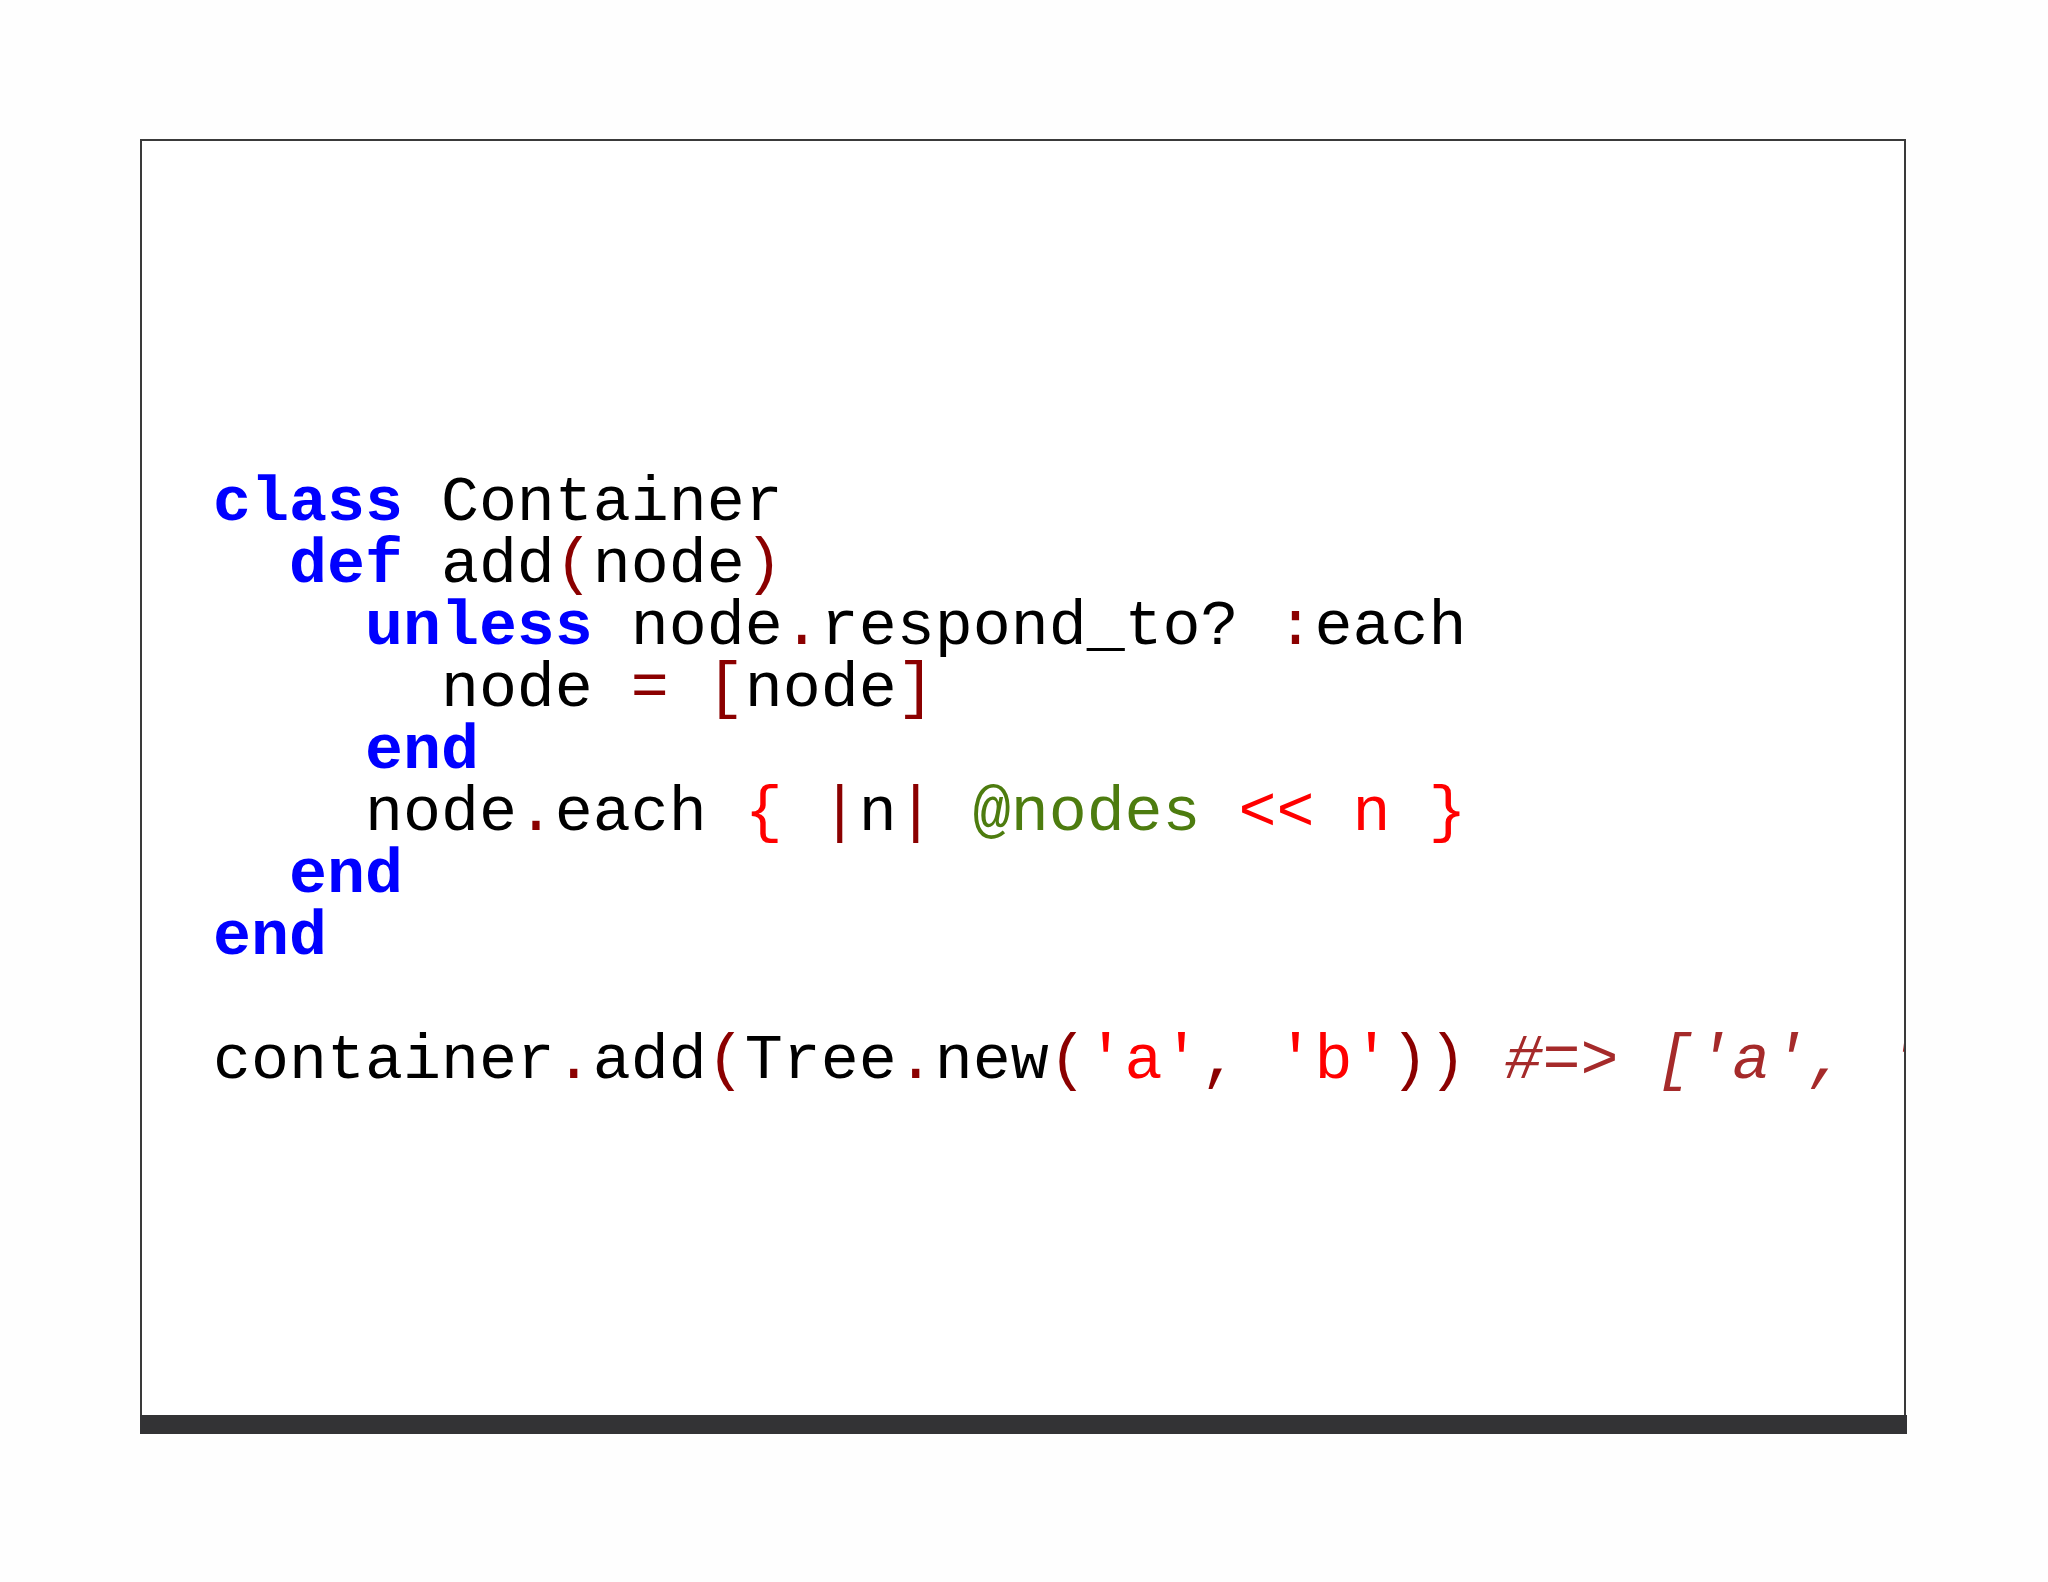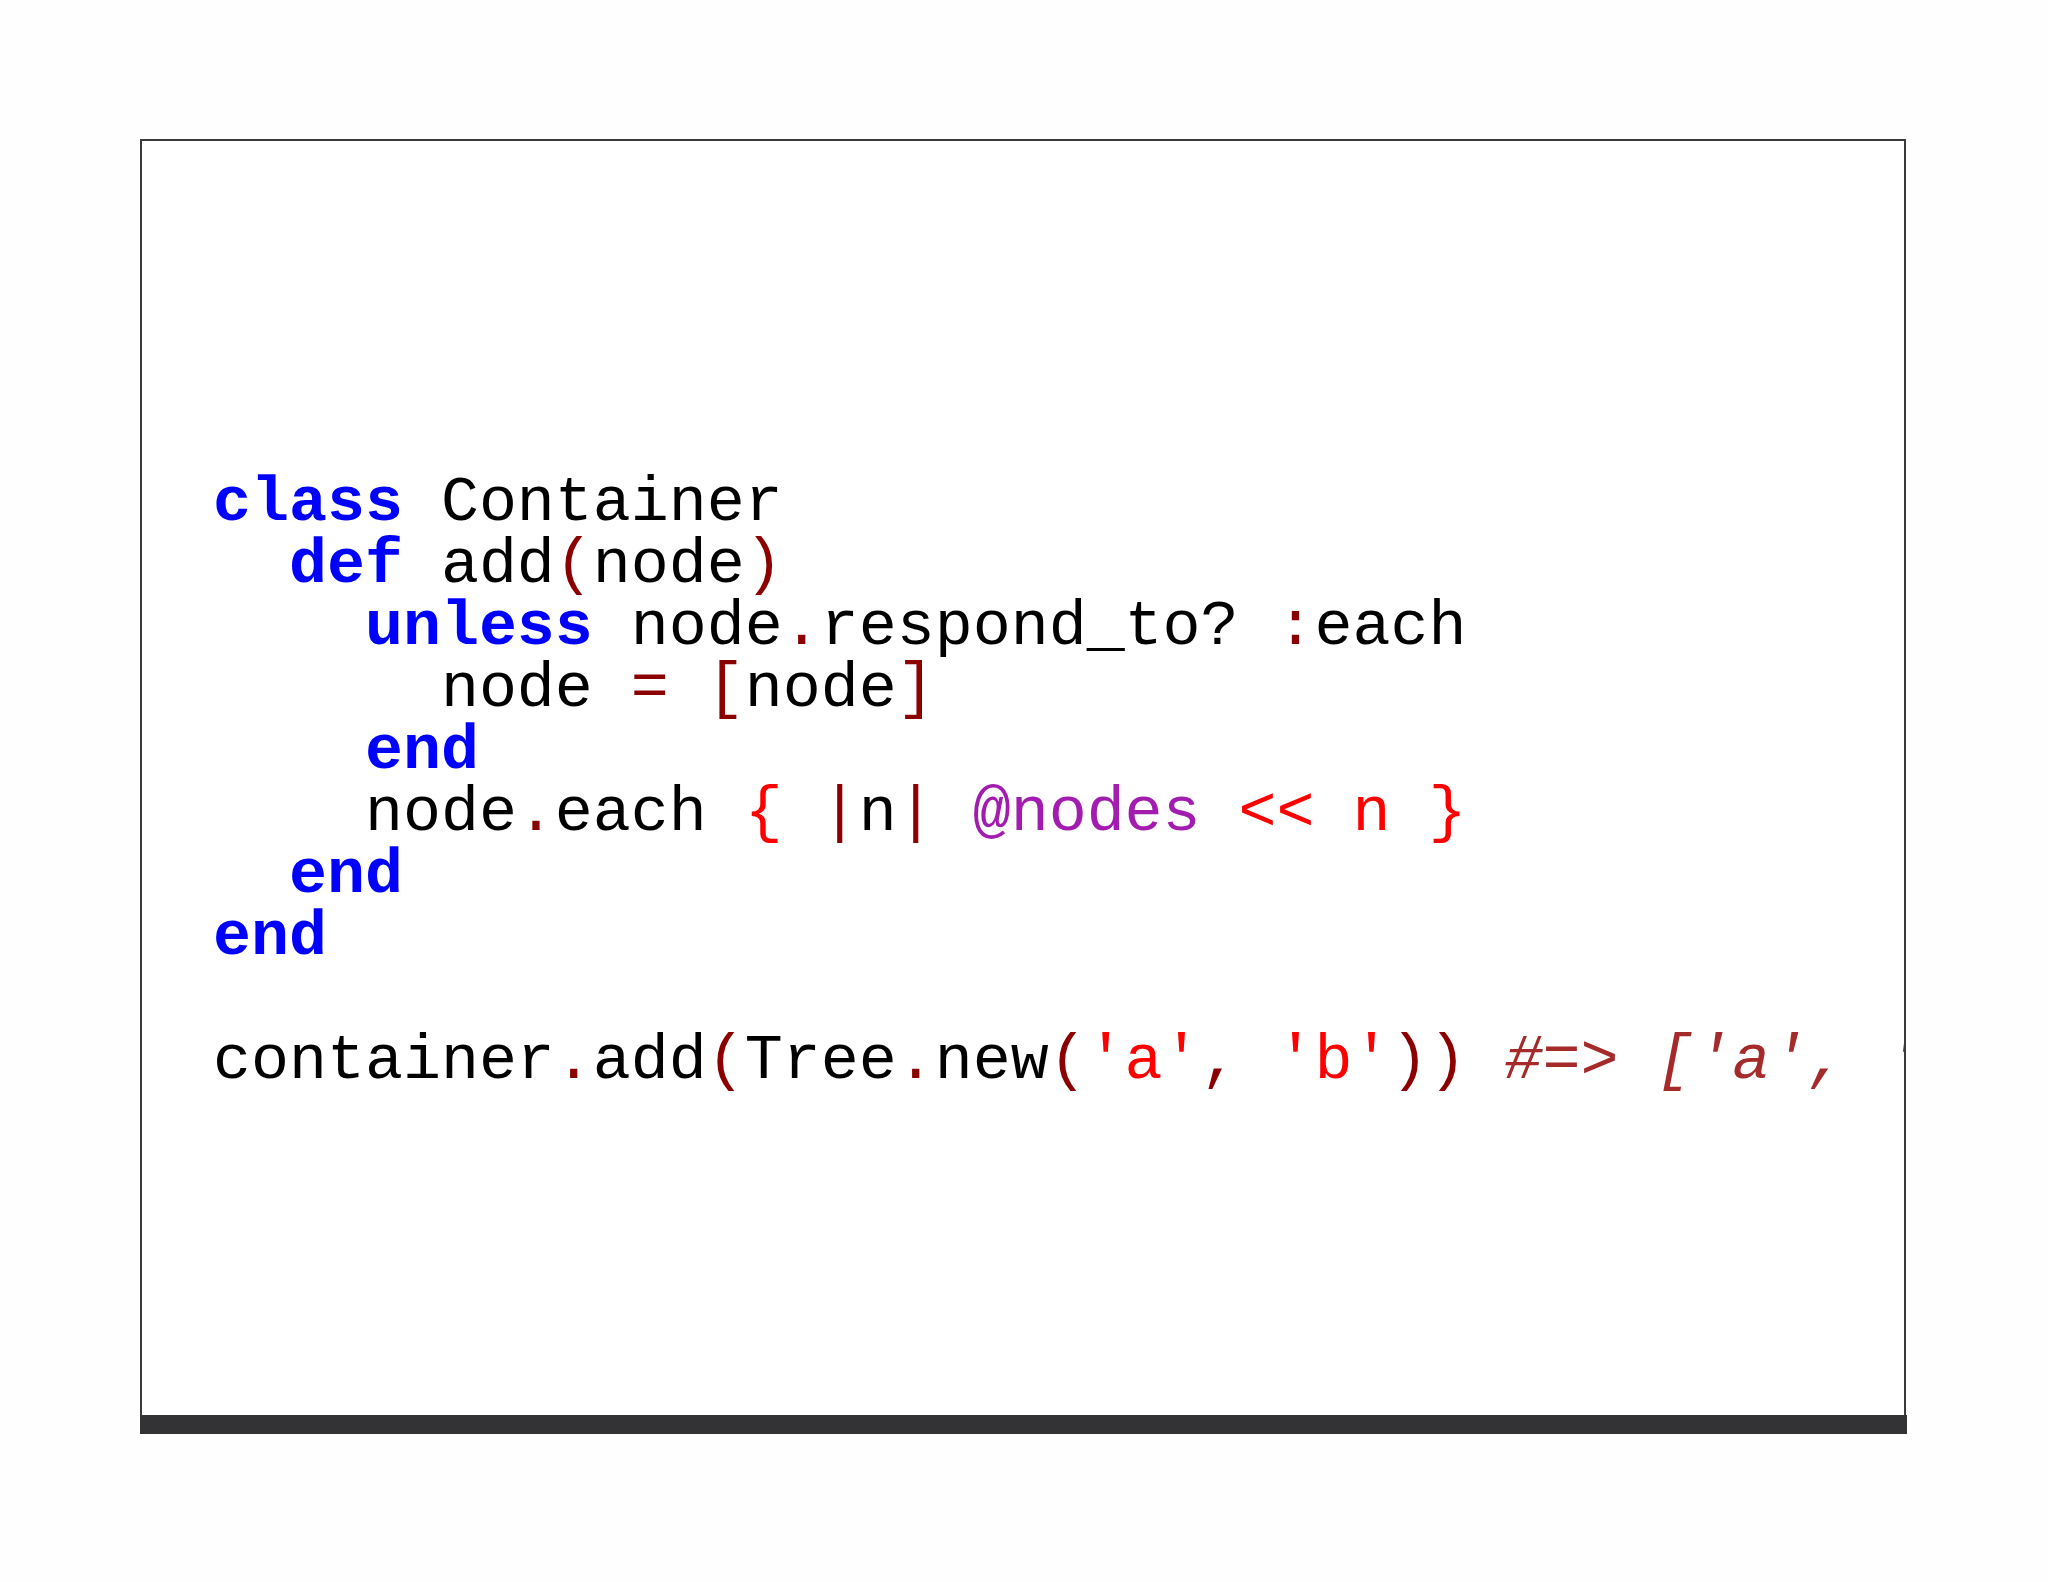--- a/index.html
+++ b/index.html
@@ -16,21 +16,21 @@
     }
     .code {
       position: absolute; left: 71px; top: 331px; margin: 0;
       font-family: "Liberation Mono", "DejaVu Sans Mono", monospace;
       font-size: 63.3px; line-height: 62px; white-space: pre; color: #000000;
     }
     .line { display: block; height: 62px; }
     .kw { color: #0000ff; font-weight: bold; }
     .op { color: #8b0000; }
     .br { color: #ff0000; }
-    .iv { color: #a21caf; }
+    .iv { color: #4d7c0f; }
     .str { color: #ff0000; }
     .cm { color: #a52a2a; font-style: italic; }
   </style>
 </head>
 <body>
 
 <div class="slide">
   <pre class="code" id="code"><span class="line"><span class="kw">class</span><span> Container</span></span><span class="line"><span>  </span><span class="kw">def</span><span> add</span><span class="op">(</span><span>node</span><span class="op">)</span></span><span class="line"><span>    </span><span class="kw">unless</span><span> node</span><span class="op">.</span><span>respond_to? </span><span class="op">:</span><span>each</span></span><span class="line"><span>      node </span><span class="op">=</span><span> </span><span class="op">[</span><span>node</span><span class="op">]</span></span><span class="line"><span>    </span><span class="kw">end</span></span><span class="line"><span>    node</span><span class="op">.</span><span>each </span><span class="br">{</span><span> </span><span class="op">|</span><span>n</span><span class="op">|</span><span> </span><span class="iv">@nodes</span><span> </span><span class="br">&lt;&lt;</span><span> </span><span class="br">n</span><span> </span><span class="br">}</span></span><span class="line"><span>  </span><span class="kw">end</span></span><span class="line"><span class="kw">end</span></span><span class="line"><span></span></span><span class="line"><span>container</span><span class="op">.</span><span>add</span><span class="op">(</span><span>Tree</span><span class="op">.</span><span>new</span><span class="op">(</span><span class="str">'a'</span><span class="op">,</span><span> </span><span class="str">'b'</span><span class="op">))</span><span> </span><span class="cm">#=&gt; ['a', 'b']</span></span></pre>
 </div>
 <div class="bottom-bar"></div>

